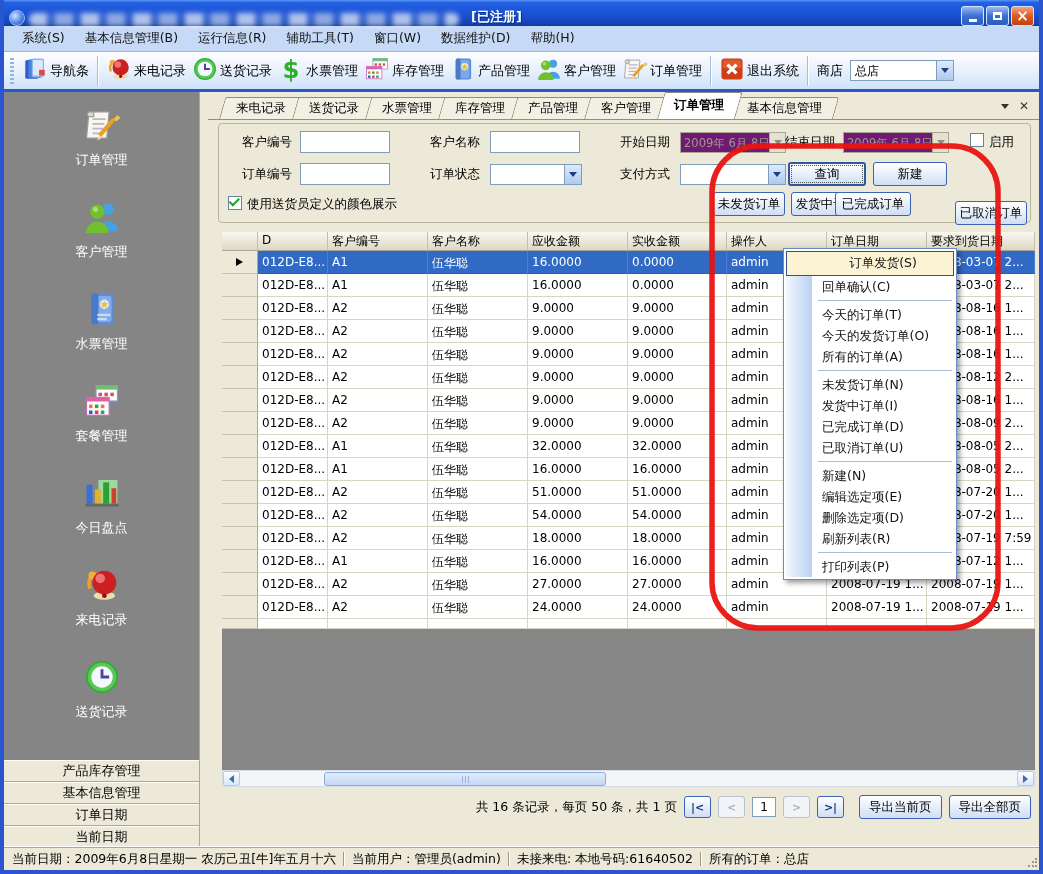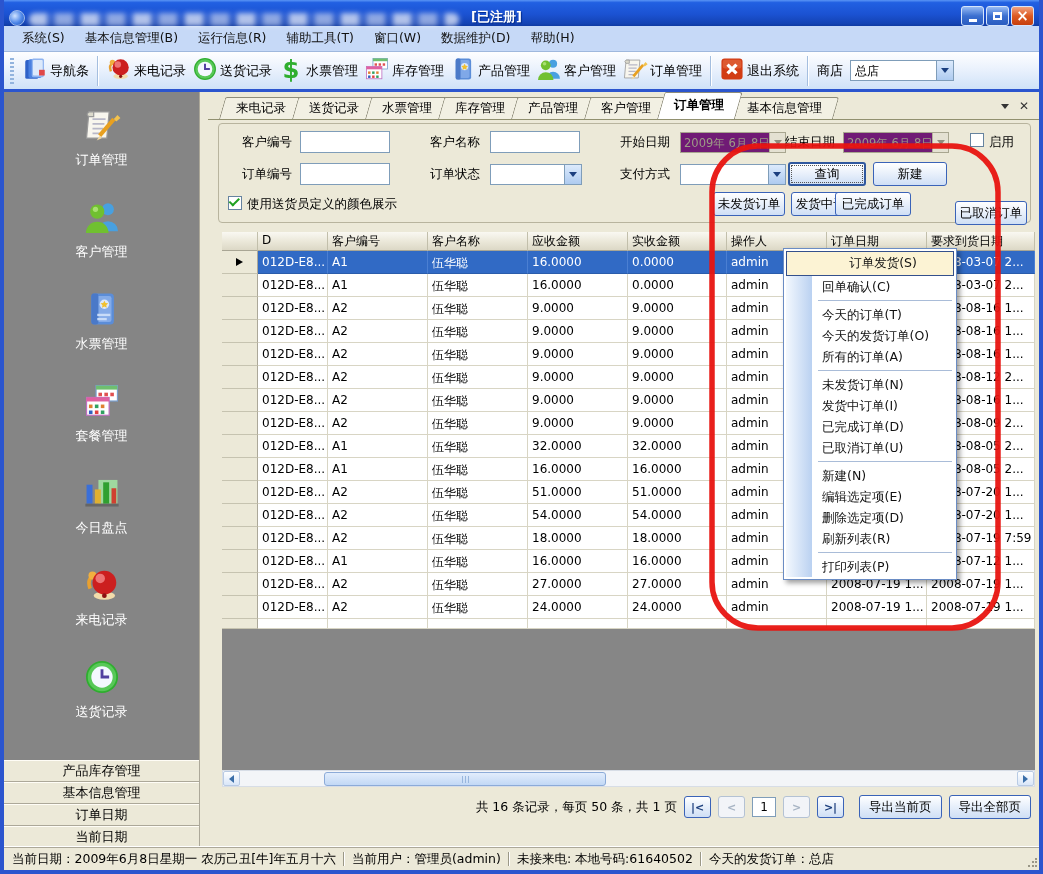--- a/index.html
+++ b/index.html
@@ -675,21 +675,21 @@
     </div>
   </div>
 
   <div class="statusbar" id="statusbar">
       <span>当前日期：2009年6月8日星期一  农历己丑[牛]年五月十六</span>
       <span class="ssep"></span>
       <span>当前用户：管理员(admin)</span>
       <span class="ssep"></span>
       <span>未接来电: 本地号码:61640502</span>
       <span class="ssep"></span>
-      <span>今天的发货订单：总店</span>
+      <span>所有的订单：总店</span>
       <span class="grip"></span>
     </div>
 
   <div class="ctx" id="ctxmenu">
       <div class="ctx-item hl">订单发货(S)</div>
       <div class="ctx-item">回单确认(C)</div>
       <div class="ctx-sep"></div>
       <div class="ctx-item">今天的订单(T)</div>
       <div class="ctx-item">今天的发货订单(O)</div>
       <div class="ctx-item">所有的订单(A)</div>

